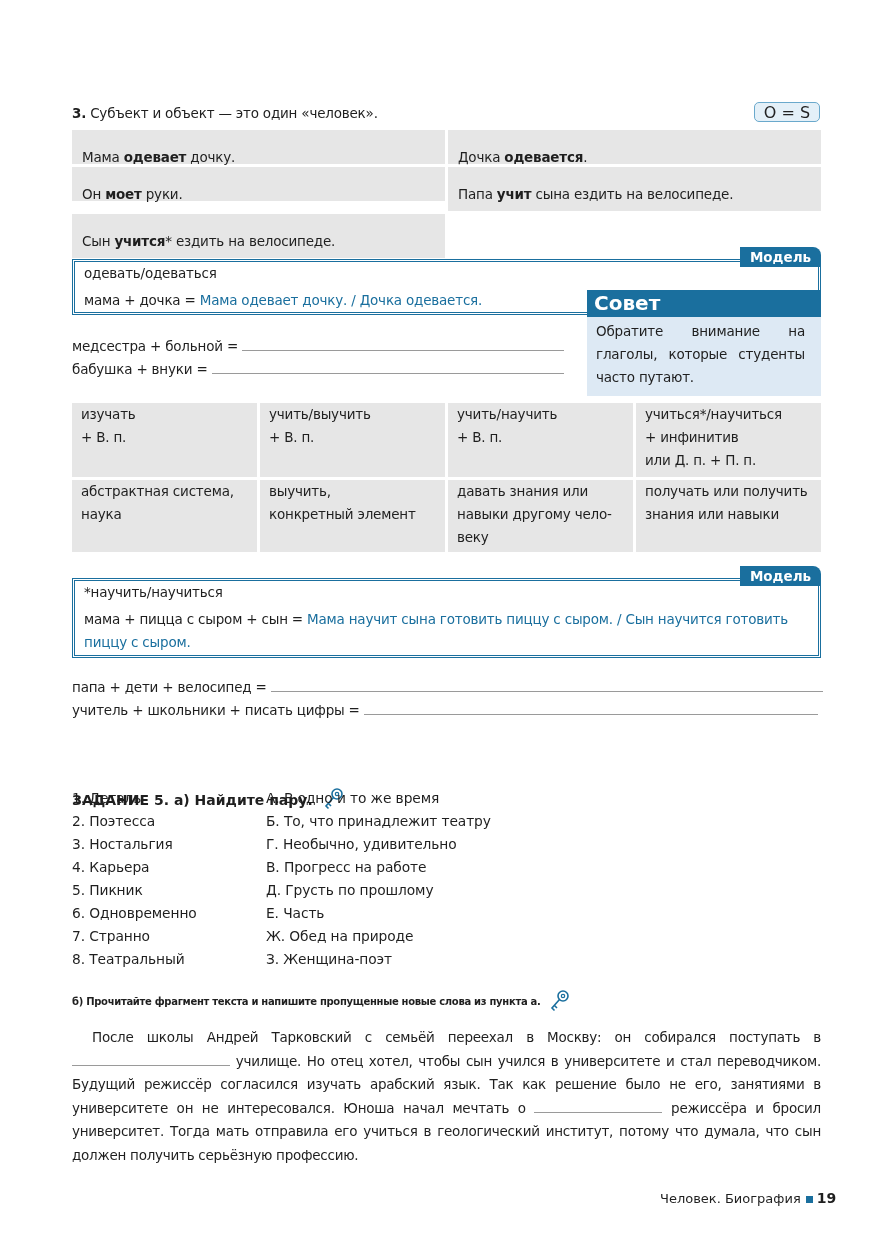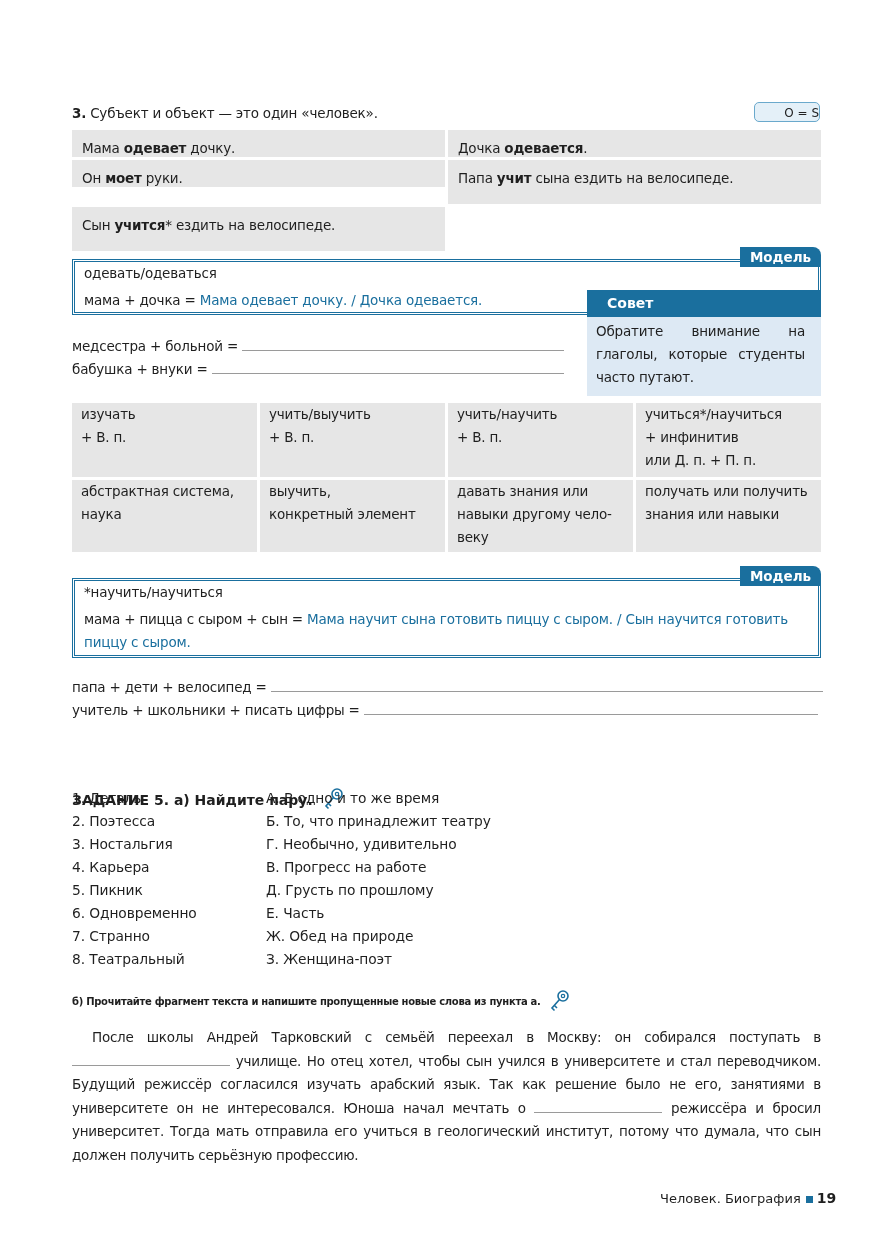--- a/index.html
+++ b/index.html
@@ -21,32 +21,32 @@
     .blue { color: #1a6f9e; }
 
     
     #sec3-title { left: 72px; top: 102px; }
     #sec3-title .num { font-weight: bold; margin-right: 4px; }
     #os-badge {
       left: 754px; top: 102px; width: 66px; height: 20px;
       border: 1.5px solid #6aa9cc;
       background: #e4f0f8;
       border-radius: 5px;
-      text-align: right;
-      font-size: 12px; line-height: 20px;
+      text-align: center;
+      font-size: 16px; line-height: 20px;
       color: #222;
       box-sizing: border-box;
     }
 
     
     #table1 { left: 72px; top: 130px; width: 749px; }
     .grid2 { display: grid; grid-template-columns: 373px 373px; column-gap: 3px; row-gap: 3px; }
     .cell {
       background: #e6e6e6;
-      padding: 8px 10px;
+      padding: 17px 10px;
       box-sizing: border-box;
       font-size: 13.5px; line-height: 20px;
       letter-spacing: -0.2px;
     }
     .r1 { height: 27px; }
     .r2 { height: 27px; }
     .r3 { height: 44px; }
 
     
     .model-box {
@@ -67,22 +67,22 @@
     }
     #model1 { left: 72px; top: 259px; width: 749px; height: 56px; }
     #model1-tab { left: 740px; top: 247px; width: 81px; height: 20px; }
     #model1-line1 { left: 84px; top: 262px; }
     #model1-line2 { left: 84px; top: 289px; }
 
     
     #sovet { left: 587px; top: 290px; width: 234px; height: 106px; background: #dde9f4; }
     #sovet-header {
       background: #1a6f9e; color: #fff; font-weight: bold;
-      height: 27px; line-height: 27px; padding: 0 20px;
-      font-size: 14px;
+      height: 27px; line-height: 27px; padding: 0 7px;
+      font-size: 20px;
     }
     #sovet-body {
       padding: 3px 16px 0 9px;
       font-size: 13.5px; line-height: 23px;
       text-align: justify;
       letter-spacing: -0.2px;
     }
 
     
     .fill-line {

